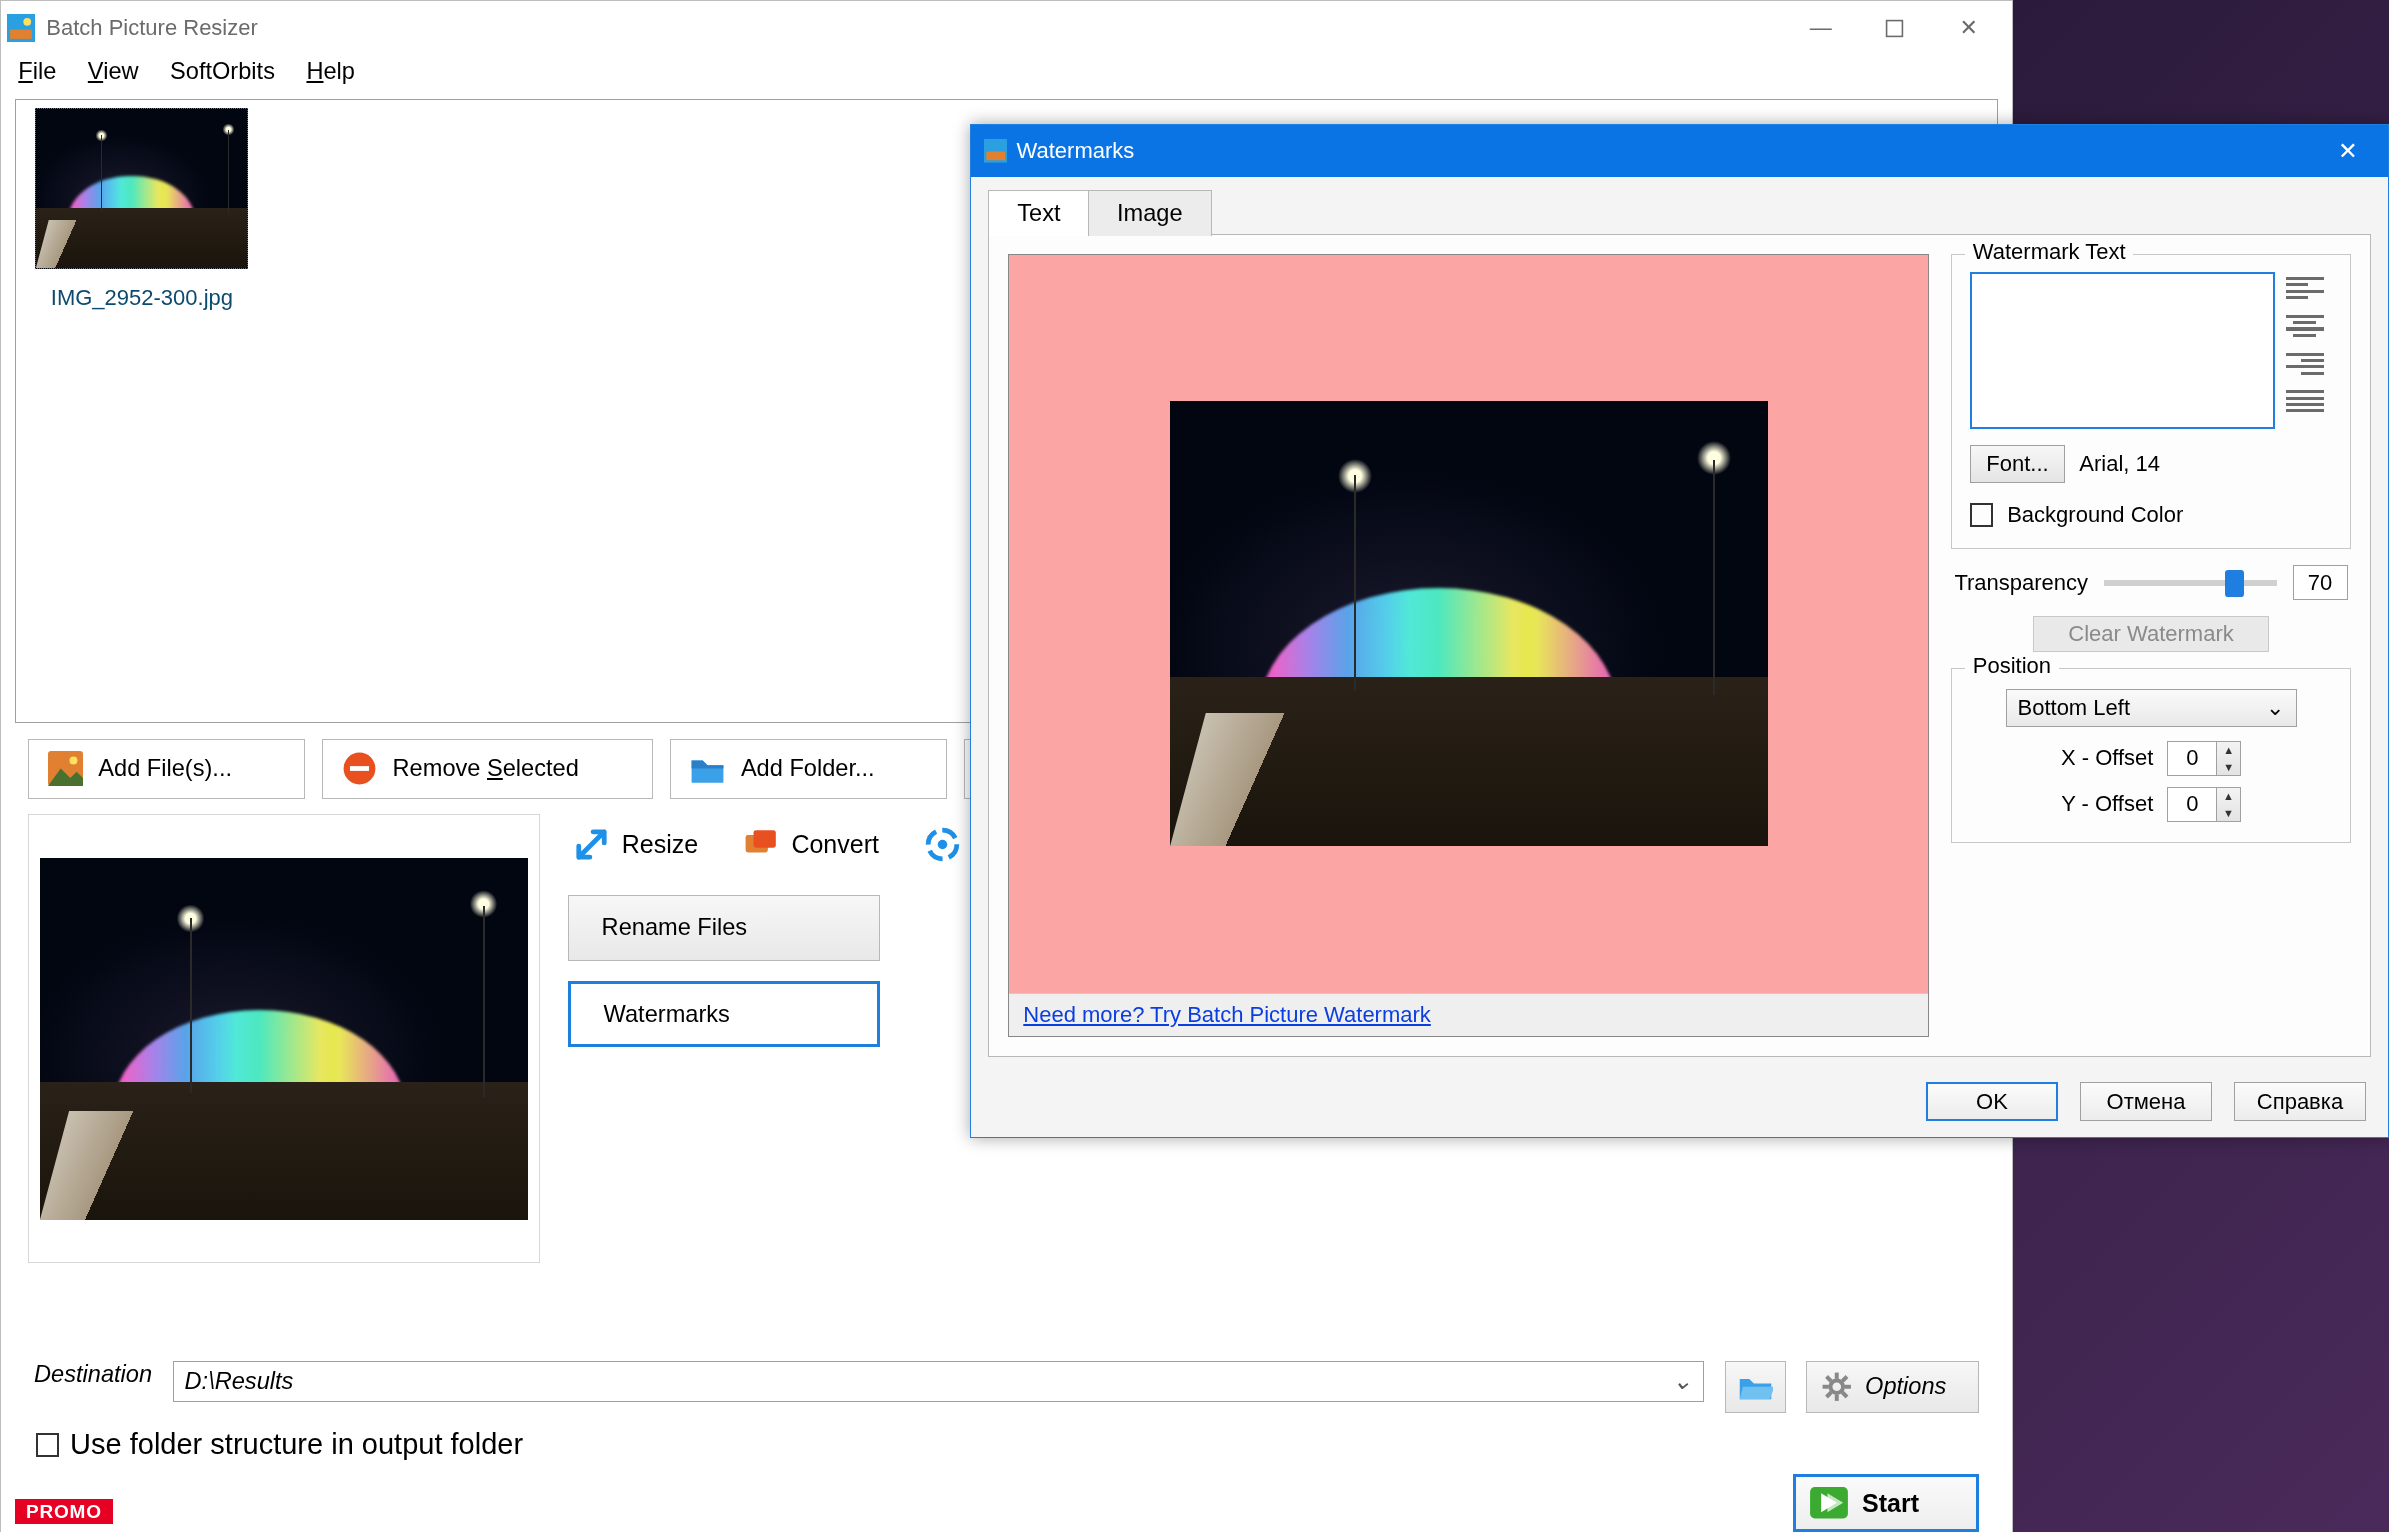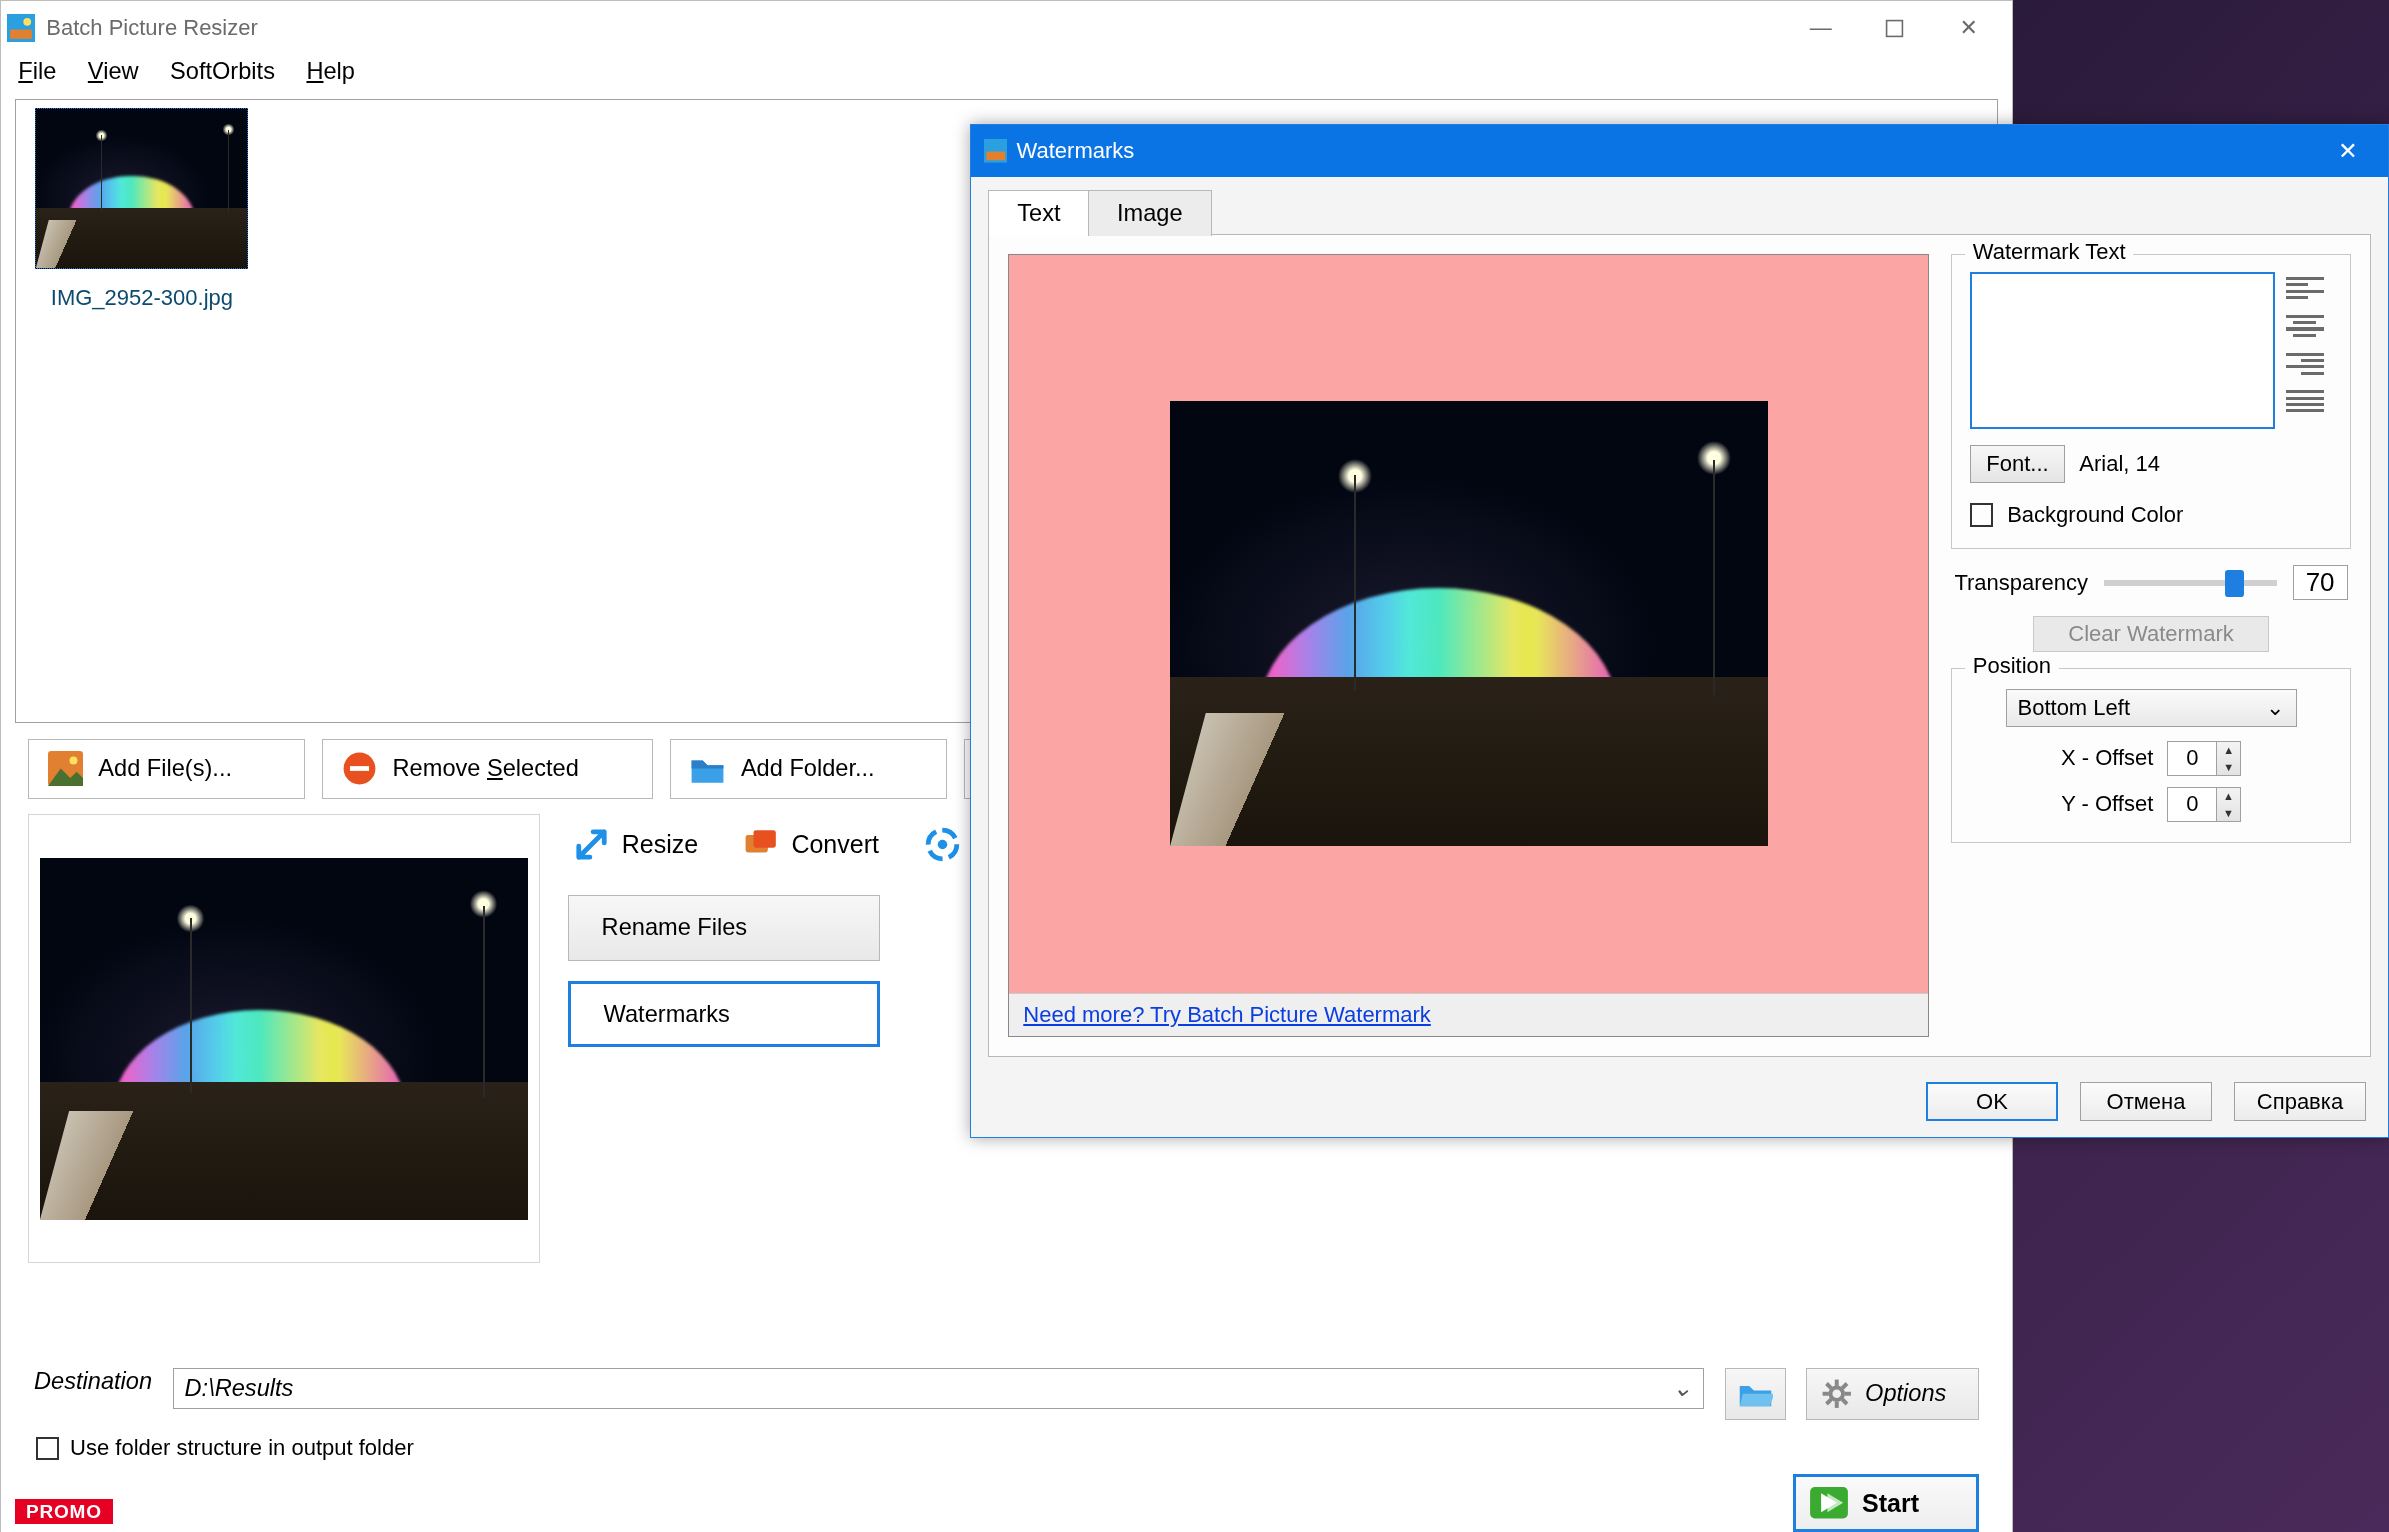--- a/index.html
+++ b/index.html
@@ -38,21 +38,21 @@
 .op-btn { width:312px; height:66px; background:linear-gradient(#f7f7f7,#e8e8e8); border:1.6px solid #b8b8b8; display:flex; align-items:center; gap:19px; padding:0 14px; font-size:23.6px; color:#000; margin:20.5px 0 0 14px; cursor:pointer; }
 .op-btn.active { border:3.1px solid #1e7fe0; background:#fff; }
 
 
 .dest-row { display:flex; align-items:flex-start; gap:20.5px; padding:3.1px 19px; font-size:23.6px;font-style:italic; }
 .dest-row .combo { flex:1; height:41px; border:1.6px solid #a0a0a0; background:#fff; display:flex; align-items:center; padding:0 11px; justify-content:space-between; }
 .dest-row .combo .chev { color:#555; }
 .sq-btn { width:61px; height:52px; background:linear-gradient(#f7f7f7,#e8e8e8); border:1.6px solid #b8b8b8; display:flex; align-items:center; justify-content:center; cursor:pointer; }
 .opt-btn { width:173px; height:52px; background:linear-gradient(#f7f7f7,#e8e8e8); border:1.6px solid #b8b8b8; display:flex; align-items:center; gap:12.6px; padding:0 14px; font-size:23.6px; cursor:pointer; }
 
-.chk-row { display:flex; align-items:center; gap:11px; padding:12.6px 20.5px; font-size:22px; }
+.chk-row { display:flex; align-items:center; gap:11px; padding:12.6px 20.5px; font-size:29px; }
 .chk { width:23.6px; height:23.6px; border:2.4px solid #323232; }
 .start-row { display:flex; justify-content:flex-end; padding:0 19px; }
 .start-btn { width:186px; height:58px; border:3.1px solid #1e7fe0; background:linear-gradient(#fafafa,#eeeeee); display:flex; align-items:center; gap:14px; padding:0 14px; font-size:25px; font-weight:600; cursor:pointer; }
 
 .promo { position:absolute; left:14px; bottom:7.9px; background:#e60023; color:#fff; font-size:19px; font-weight:700; padding:1.6px 11px; letter-spacing:0.8px; }
 
 
 .dialog { position:absolute; left:970px; top:124px; width:1419px; height:1014px; background:#fff; border:1.6px solid #1e7fe0; display:flex; flex-direction:column; box-shadow:0 0 15.7px rgba(0,0,0,.35); }
 .dlg-titlebar { height:52px; background:#0b74e5; color:#fff; display:flex; align-items:center; padding:0 12.6px; font-size:22px; }
 .dlg-titlebar .spacer { flex:1; }
@@ -74,21 +74,21 @@
 .wm-text { display:flex; gap:11px; }
 .wm-text textarea { width:305px; height:157px; border:2.4px solid #1e7fe0; resize:none; font-size:22px; padding:4.7px; }
 .align-col { display:flex; flex-direction:column; gap:6.3px; }
 .align-ico { width:38px; height:31.5px; display:flex; flex-direction:column; justify-content:space-around; padding:3.1px 0; }
 .align-ico span { height:3.1px; background:#6b6b6b; }
 .row { display:flex; align-items:center; gap:14px; }
 .small-btn { height:38px; padding:0 15.7px; background:linear-gradient(#f7f7f7,#e4e4e4); border:1.6px solid #a0a0a0; font-size:22px; cursor:pointer; }
 .disabled-btn { width:236px; height:36px; background:#e9e9e9; border:1.6px solid #c8c8c8; color:#8a8a8a; font-size:22px; display:flex; align-items:center; justify-content:center; margin:0 auto; }
 .slider { flex:1; height:6.3px; background:#d0d0d0; position:relative; }
 .slider .knob { position:absolute; top:-9.4px; width:19px; height:27px; background:#1e7fe0; border-radius:3.1px; left:70%; }
-.num-in { width:55px; height:35px; border:1.6px solid #a0a0a0; text-align:center; font-size:26px; }
+.num-in { width:55px; height:35px; border:1.6px solid #a0a0a0; text-align:center; font-size:22px; }
 .pos-combo { width:291px; height:38px; border:1.6px solid #a0a0a0; background:linear-gradient(#fafafa,#e9e9e9); display:flex; align-items:center; justify-content:space-between; padding:0 11px; font-size:22px; margin:3.1px auto 14px; cursor:pointer; }
 .offset-row { display:flex; align-items:center; justify-content:center; gap:14px; margin-top:11px; }
 .spin { display:flex; align-items:center; }
 .spin input { width:50px; height:35px; border:1.6px solid #a0a0a0; text-align:center; font-size:22px; }
 .spin .arrows { width:23.6px; height:35px; border:1.6px solid #a0a0a0; border-left:none; background:linear-gradient(#f3f3f3,#e3e3e3); display:flex; flex-direction:column; }
 .spin .arrows div { flex:1; display:flex; align-items:center; justify-content:center; font-size:11px; color:#333; }
 
 .dlg-buttons { height:71px; display:flex; align-items:center; justify-content:flex-end; gap:22px; padding:0 22px; background:#f4f4f4; }
 .dlg-btn { width:132px; height:39px; background:linear-gradient(#fbfbfb,#ececec); border:1.6px solid #a0a0a0; font-size:22px; cursor:pointer; display:flex; align-items:center; justify-content:center; }
 .dlg-btn.primary { border:2.4px solid #1e7fe0; }

